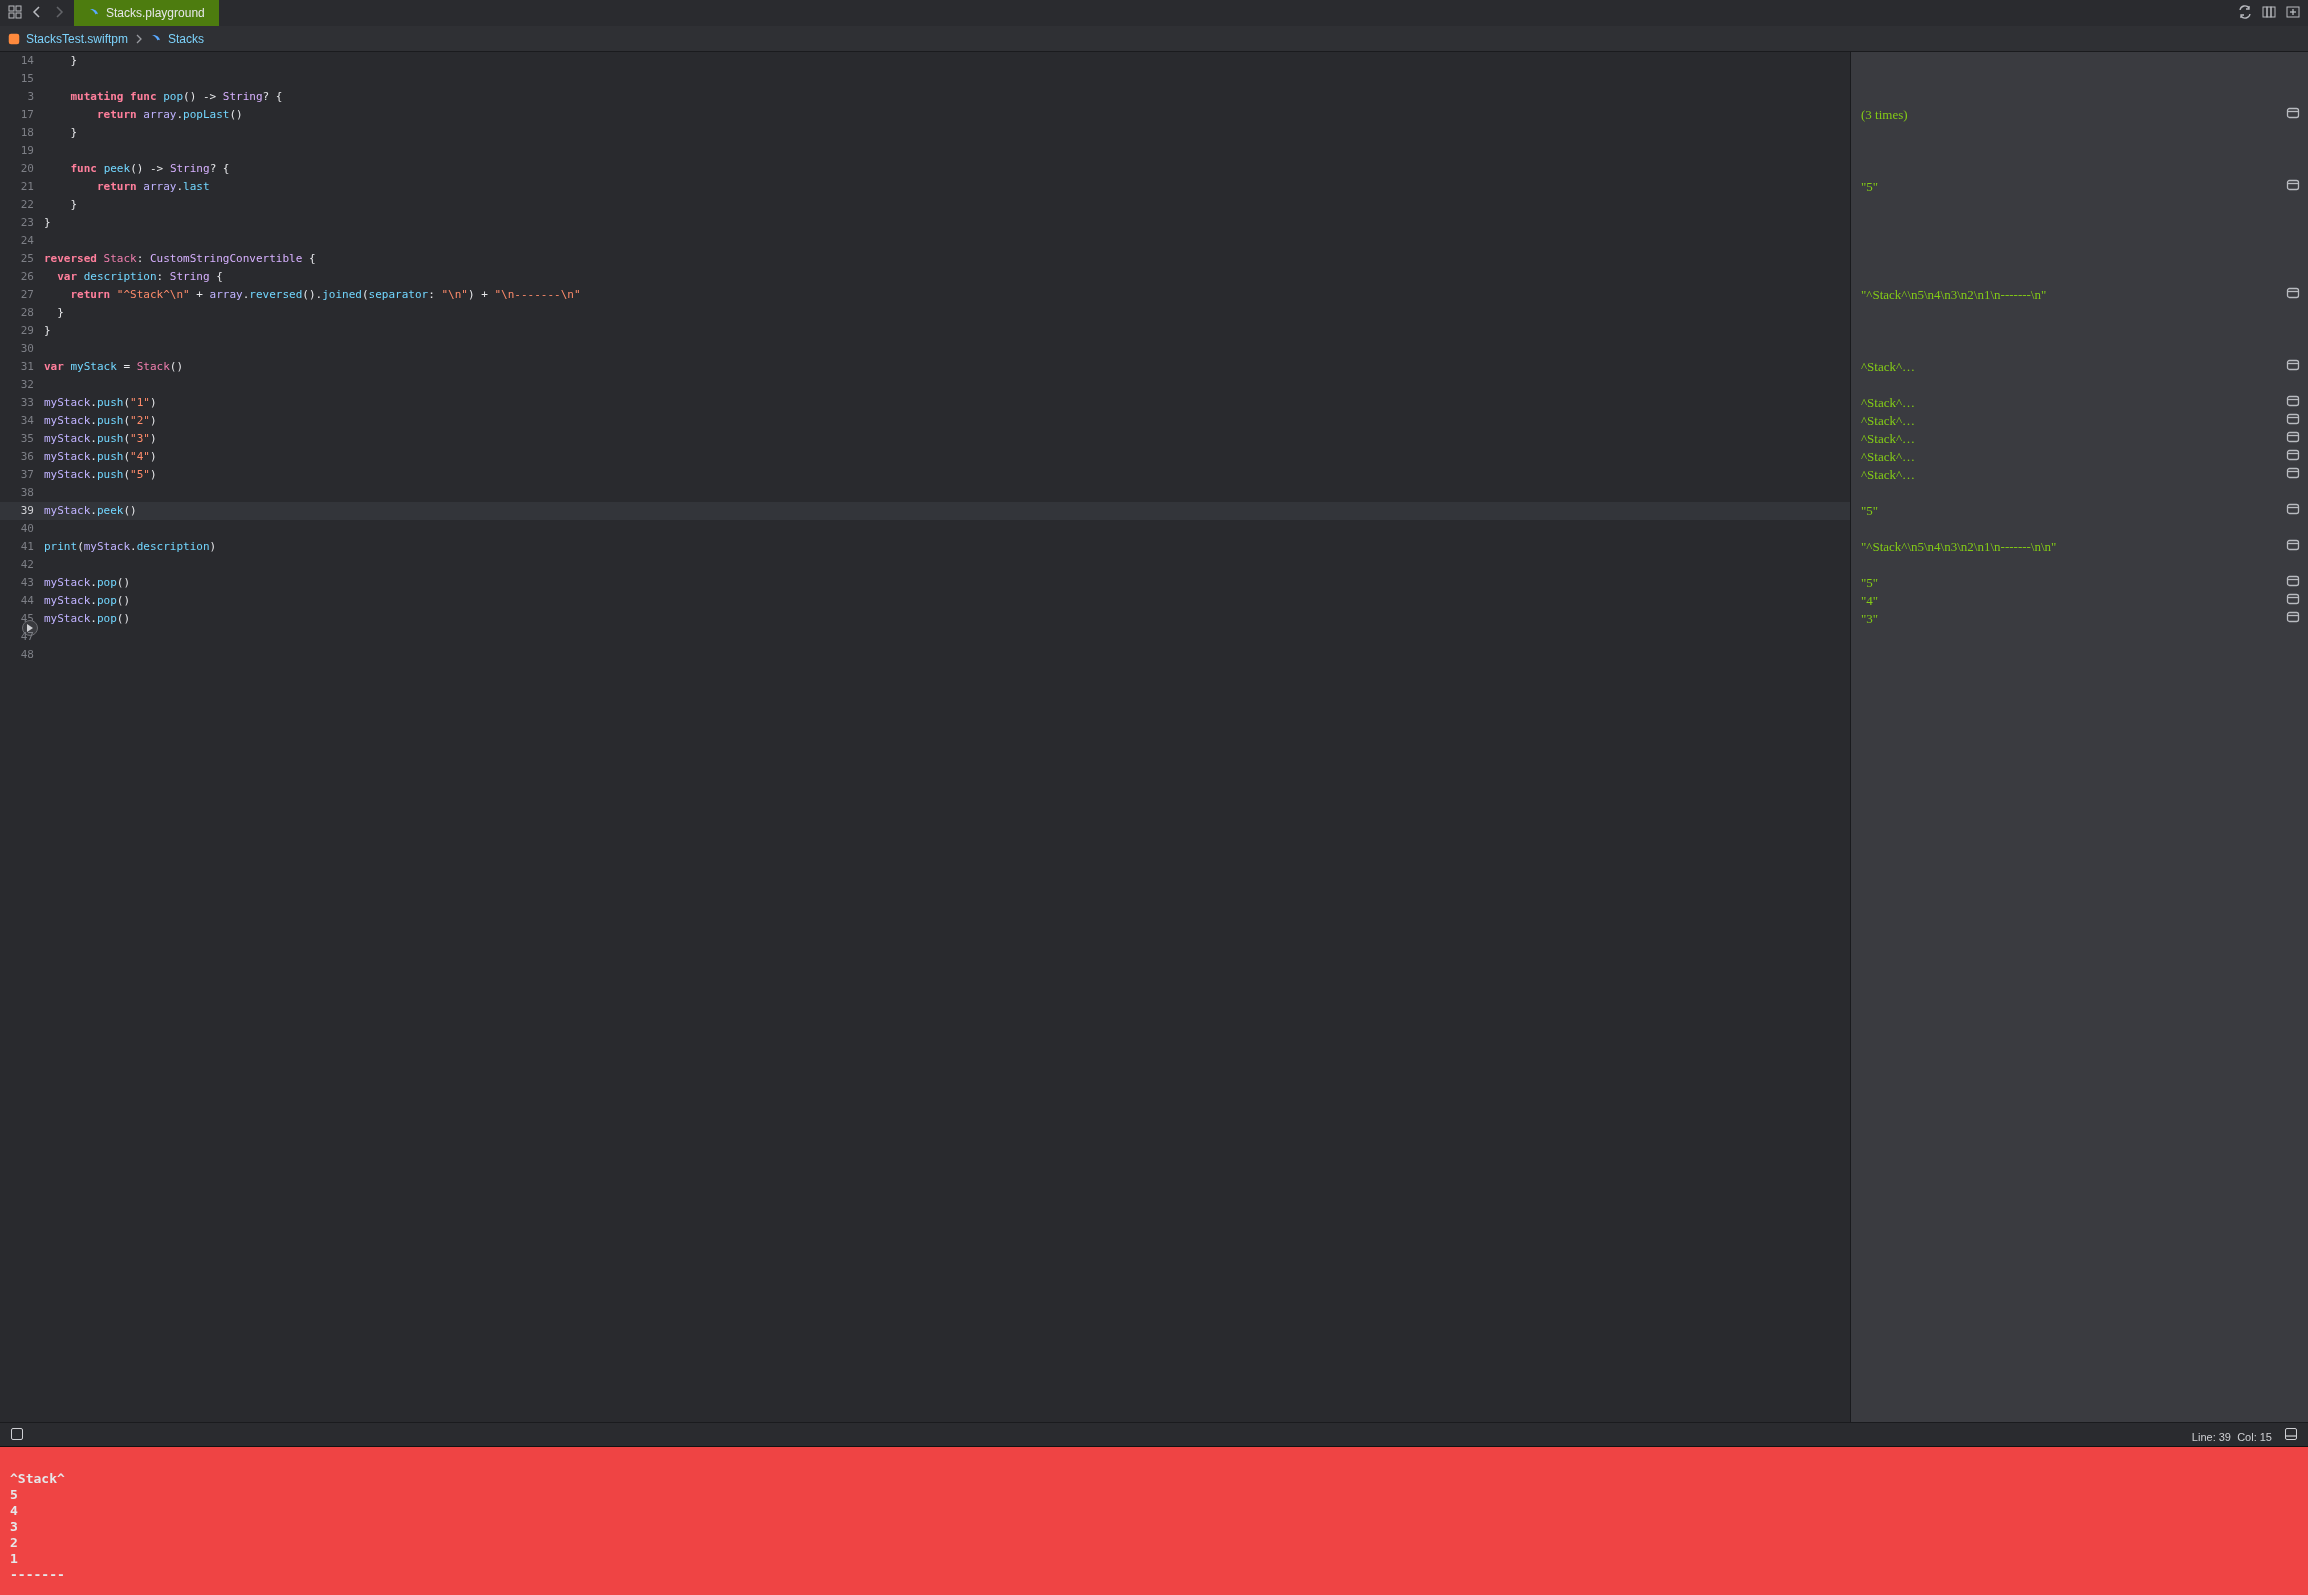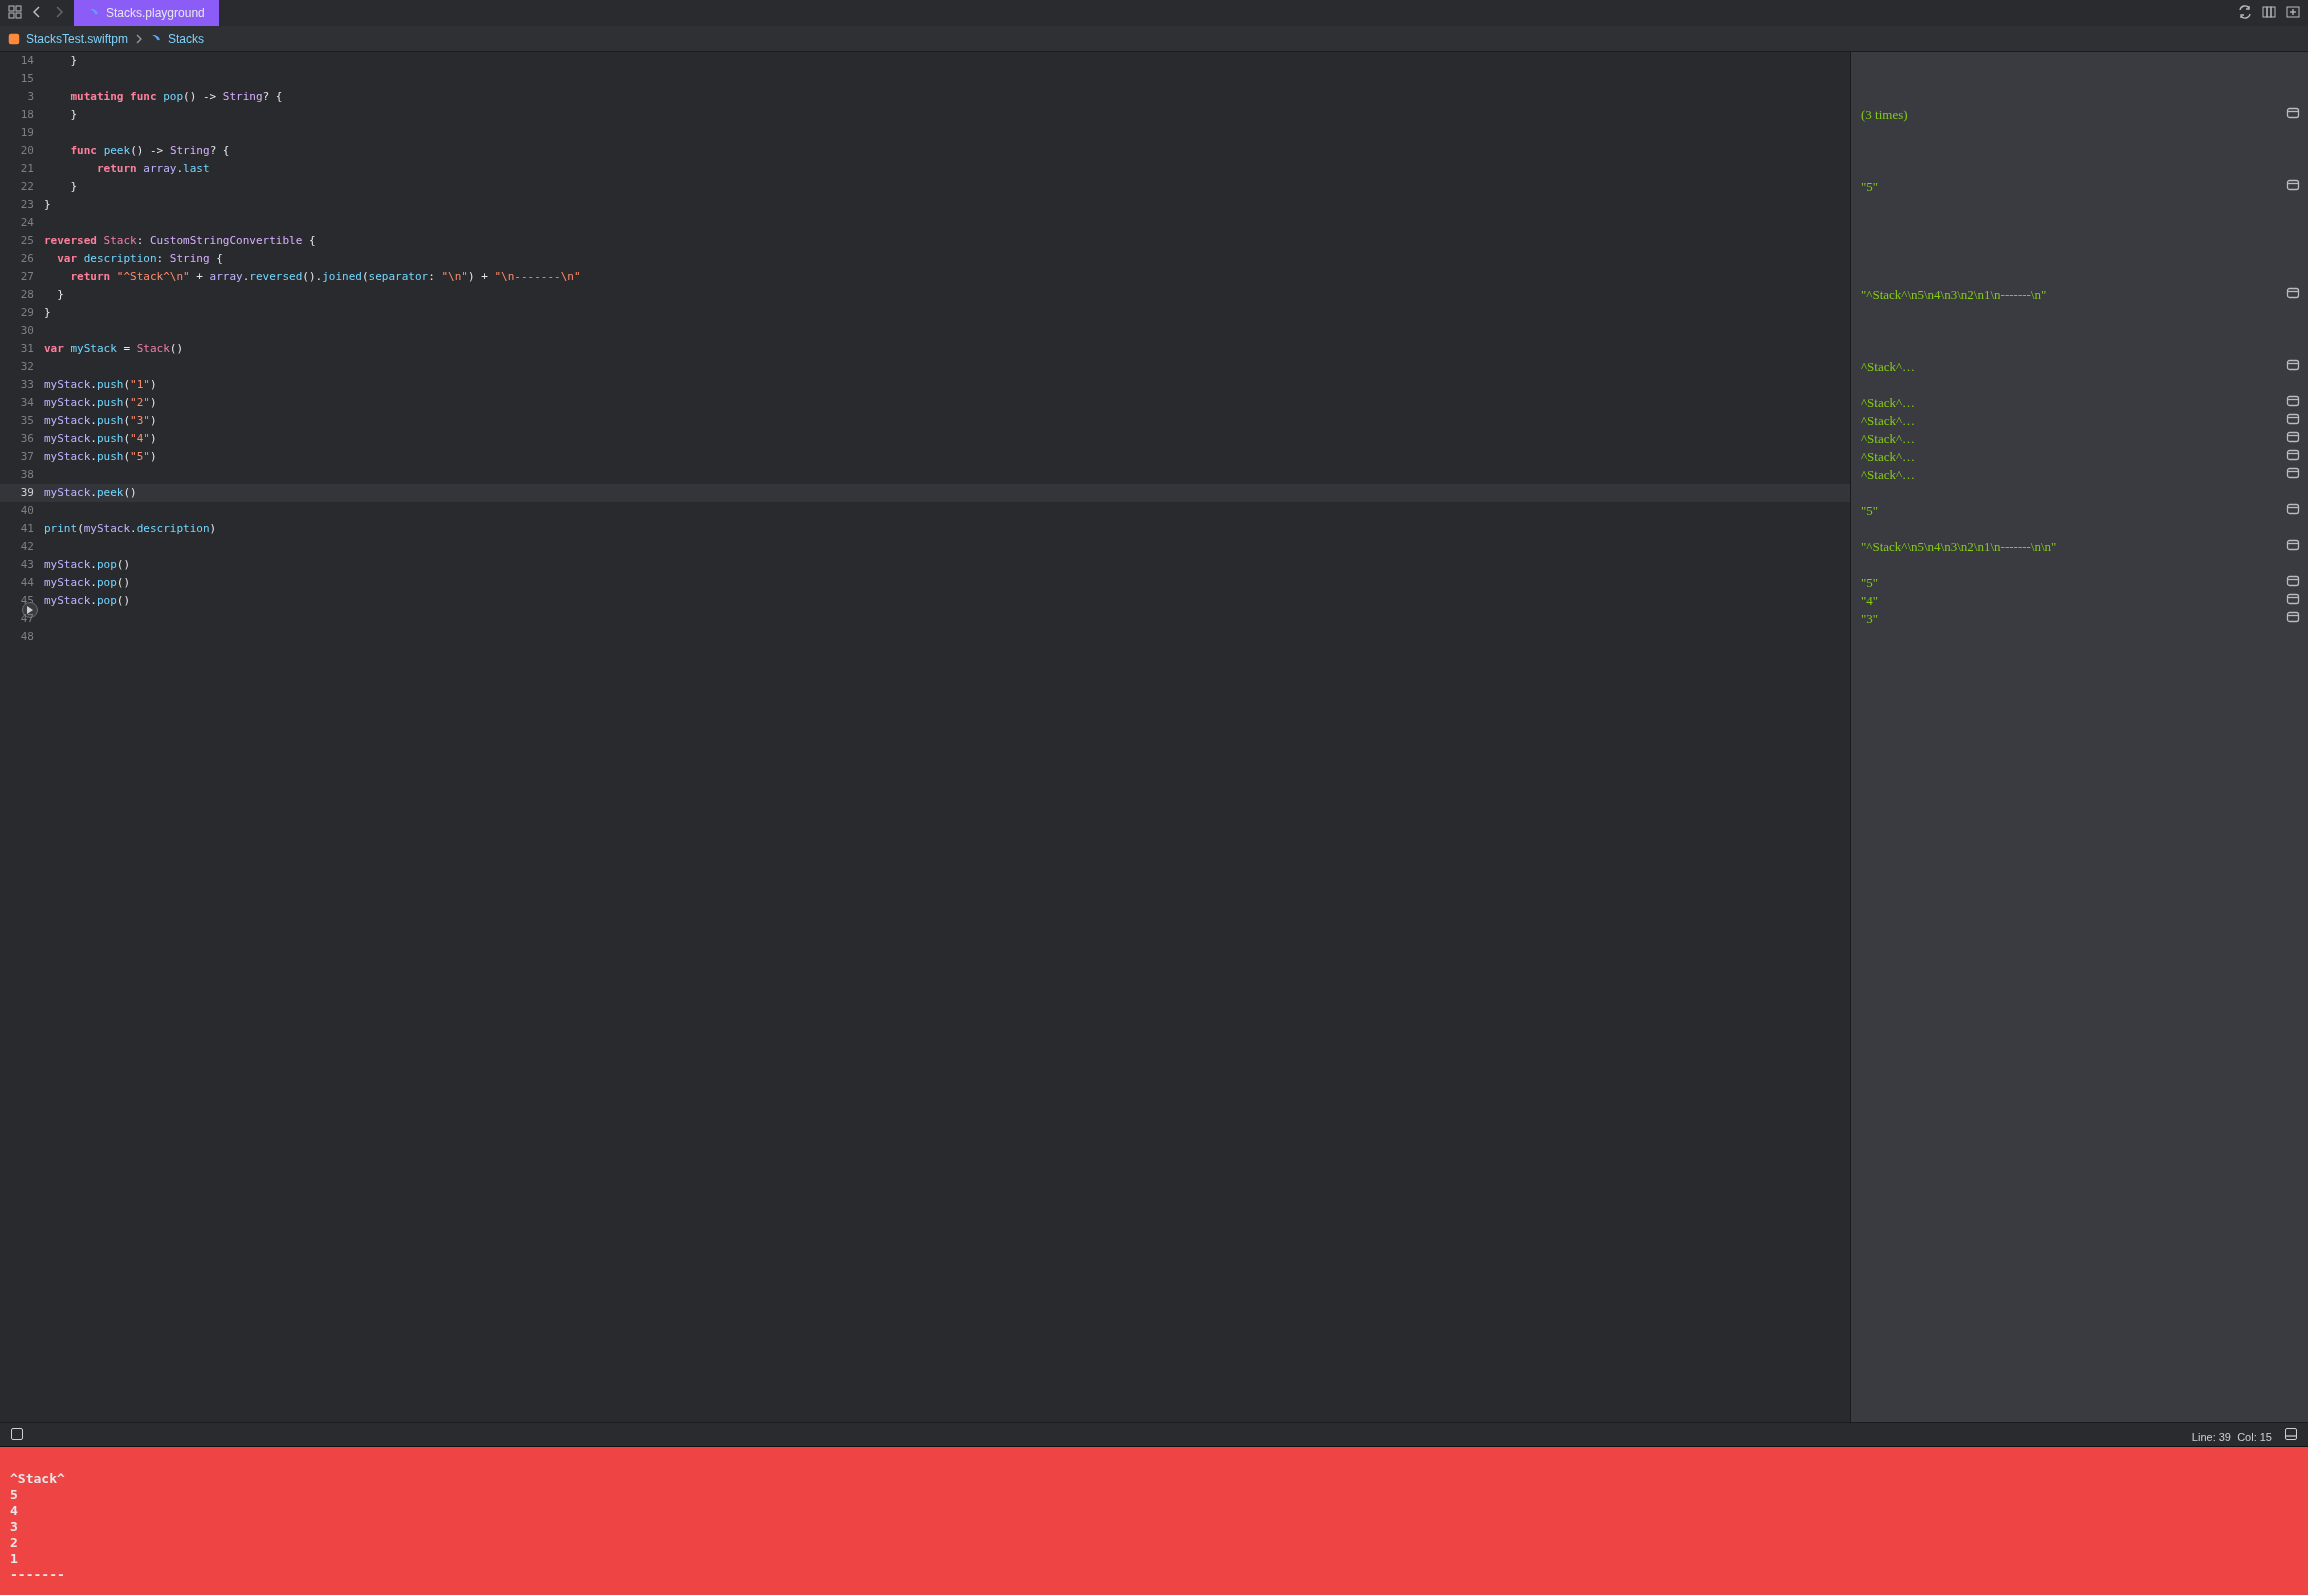--- a/index.html
+++ b/index.html
@@ -3,21 +3,21 @@
 <meta charset="utf-8">
 <style>
   * { margin:0; padding:0; box-sizing:border-box; }
   html,body { width:100%; height:100%; background:#1f2023; font-family:-apple-system,BlinkMacSystemFont,"SF Pro","Helvetica Neue",sans-serif; color:#cfd0d4; }
   body { display:flex; flex-direction:column; font-size:14px; }
 
   
   .toolbar { height:26px; background:#2a2b2f; display:flex; align-items:center; font-size:12px; }
   .toolbar .left-icons { display:flex; align-items:center; gap:8px; padding:0 8px; }
   .toolbar .left-icons svg, .toolbar .right-icons svg { width:14px; height:14px; stroke:#b9bbc0; fill:none; }
-  .toolbar .tab { display:flex; align-items:center; gap:6px; padding:0 14px; height:100%; background:#8b5cf6; color:#e6e7ea; }
+  .toolbar .tab { display:flex; align-items:center; gap:6px; padding:0 14px; height:100%; background:#4d7c0f; color:#e6e7ea; }
   .toolbar .tab .swift-ico { width:12px; height:12px; }
   .toolbar .spacer { flex:1; }
   .toolbar .right-icons { display:flex; align-items:center; gap:10px; padding:0 8px; }
 
   
   .crumbs { height:26px; background:#2f3034; display:flex; align-items:center; gap:6px; padding:0 8px; font-size:12px; color:#7dd3fc; border-bottom:1px solid #1a1b1e; }
   .crumbs svg.sep { width:10px; height:10px; stroke:#9a9ba1; fill:none; }
   .crumbs .proj-ico { width:12px; height:12px; }
 
   
@@ -123,20 +123,21 @@
     <path fill="#5aa8ff" d="M4 4c6 2 10 7 11 11 1-2 4-2 5 0-1-7-7-12-16-11z"></path>
   </svg>
   <span>Stacks</span>
 </div>
 
 <div class="main">
   <div class="editor" id="editor">
       <div class="line"><div class="gutter">14</div><div class="code"><span class="tok-plain">    }</span></div></div>
       <div class="line"><div class="gutter">15</div><div class="code"></div></div>
       <div class="line"><div class="gutter">3</div><div class="code"><span>    </span><span class="tok-kw">mutating func </span><span class="tok-fn">pop</span><span class="tok-plain">() -&gt; </span><span class="tok-type">String</span><span class="tok-plain">? {</span></div></div>
+      <div class="line"><div class="gutter">17</div><div class="code"><span>        </span><span class="tok-kw">return </span><span class="tok-id">array</span><span class="tok-plain">.</span><span class="tok-name">popLast</span><span class="tok-plain">()</span></div></div>
       <div class="line"><div class="gutter">18</div><div class="code"><span class="tok-plain">    }</span></div></div>
       <div class="line"><div class="gutter">19</div><div class="code"></div></div>
       <div class="line"><div class="gutter">20</div><div class="code"><span>    </span><span class="tok-kw">func </span><span class="tok-fn">peek</span><span class="tok-plain">() -&gt; </span><span class="tok-type">String</span><span class="tok-plain">? {</span></div></div>
       <div class="line"><div class="gutter">21</div><div class="code"><span>        </span><span class="tok-kw">return </span><span class="tok-id">array</span><span class="tok-plain">.</span><span class="tok-name">last</span></div></div>
       <div class="line"><div class="gutter">22</div><div class="code"><span class="tok-plain">    }</span></div></div>
       <div class="line"><div class="gutter">23</div><div class="code"><span class="tok-plain">}</span></div></div>
       <div class="line"><div class="gutter">24</div><div class="code"></div></div>
       <div class="line"><div class="gutter">25</div><div class="code"><span class="tok-kw">reversed </span><span class="tok-pink">Stack</span><span class="tok-plain">: </span><span class="tok-type">CustomStringConvertible</span><span class="tok-plain"> {</span></div></div>
       <div class="line"><div class="gutter">26</div><div class="code"><span>  </span><span class="tok-kw">var </span><span class="tok-fn">description</span><span class="tok-plain">: </span><span class="tok-type">String</span><span class="tok-plain"> {</span></div></div>
       <div class="line"><div class="gutter">27</div><div class="code"><span>    </span><span class="tok-kw">return </span><span class="tok-str">"^Stack^\n"</span><span class="tok-plain"> + </span><span class="tok-id">array</span><span class="tok-plain">.</span><span class="tok-name">reversed</span><span class="tok-plain">().</span><span class="tok-name">joined</span><span class="tok-plain">(</span><span class="tok-name">separator</span><span class="tok-plain">: </span><span class="tok-str">"\n"</span><span class="tok-plain">) + </span><span class="tok-str">"\n-------\n"</span></div></div>

